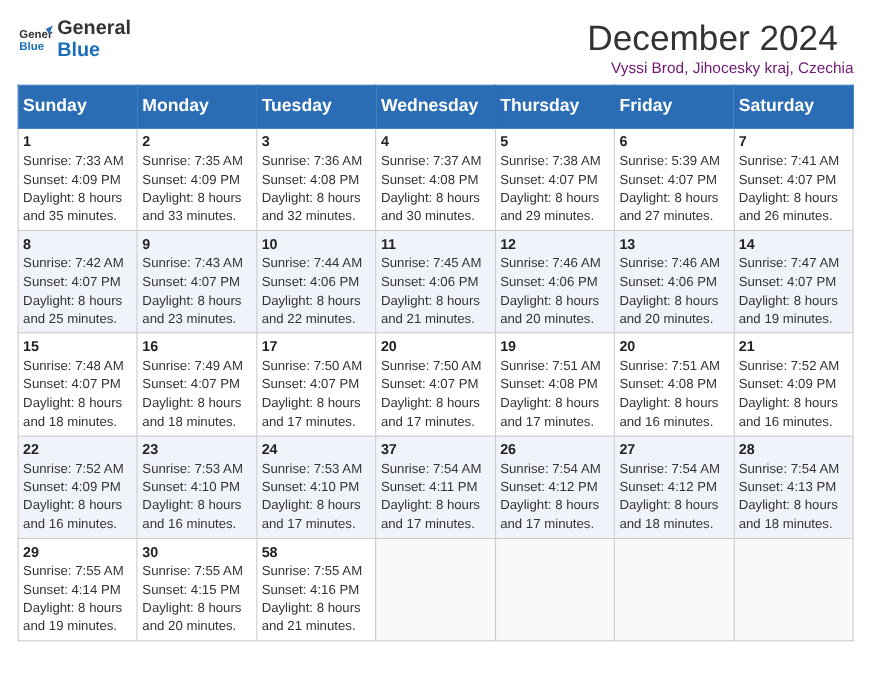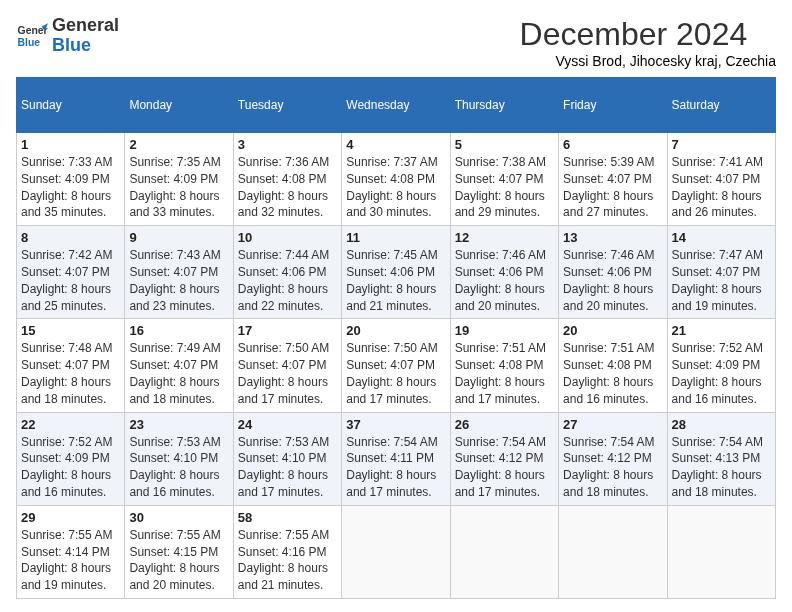--- a/index.html
+++ b/index.html
@@ -28,44 +28,44 @@
       line-height: 1.1;
     }
     .logo-text span {
       color: #1a6fba;
     }
     .logo-icon {
       width: 32px;
       height: 32px;
     }
     .title-section {
-      text-align: left;
+      text-align: center;
     }
     .month-title {
       font-size: 32px;
       font-weight: normal;
       color: #333;
     }
     .location {
       font-size: 14px;
-      color: #000000;
+      color: #701a75;
       margin-left: 36px;
     }
     .calendar {
       width: 100%;
       border-collapse: collapse;
       font-size: 11px;
     }
     .calendar th {
       background: #2a6db5;
       color: #fff;
-      padding: 20px 4px;
+      padding: 10px 4px;
       text-align: left;
-      font-size: 12px;
-      font-weight: normal;
+      font-size: 16px;
+      font-weight: bold;
       border: 1px solid #2a6db5;
     }
     .calendar td {
       border: 1px solid #ccc;
       vertical-align: top;
       padding: 4px;
       width: 108px;
       min-height: 80px;
       background: #fff;
     }

